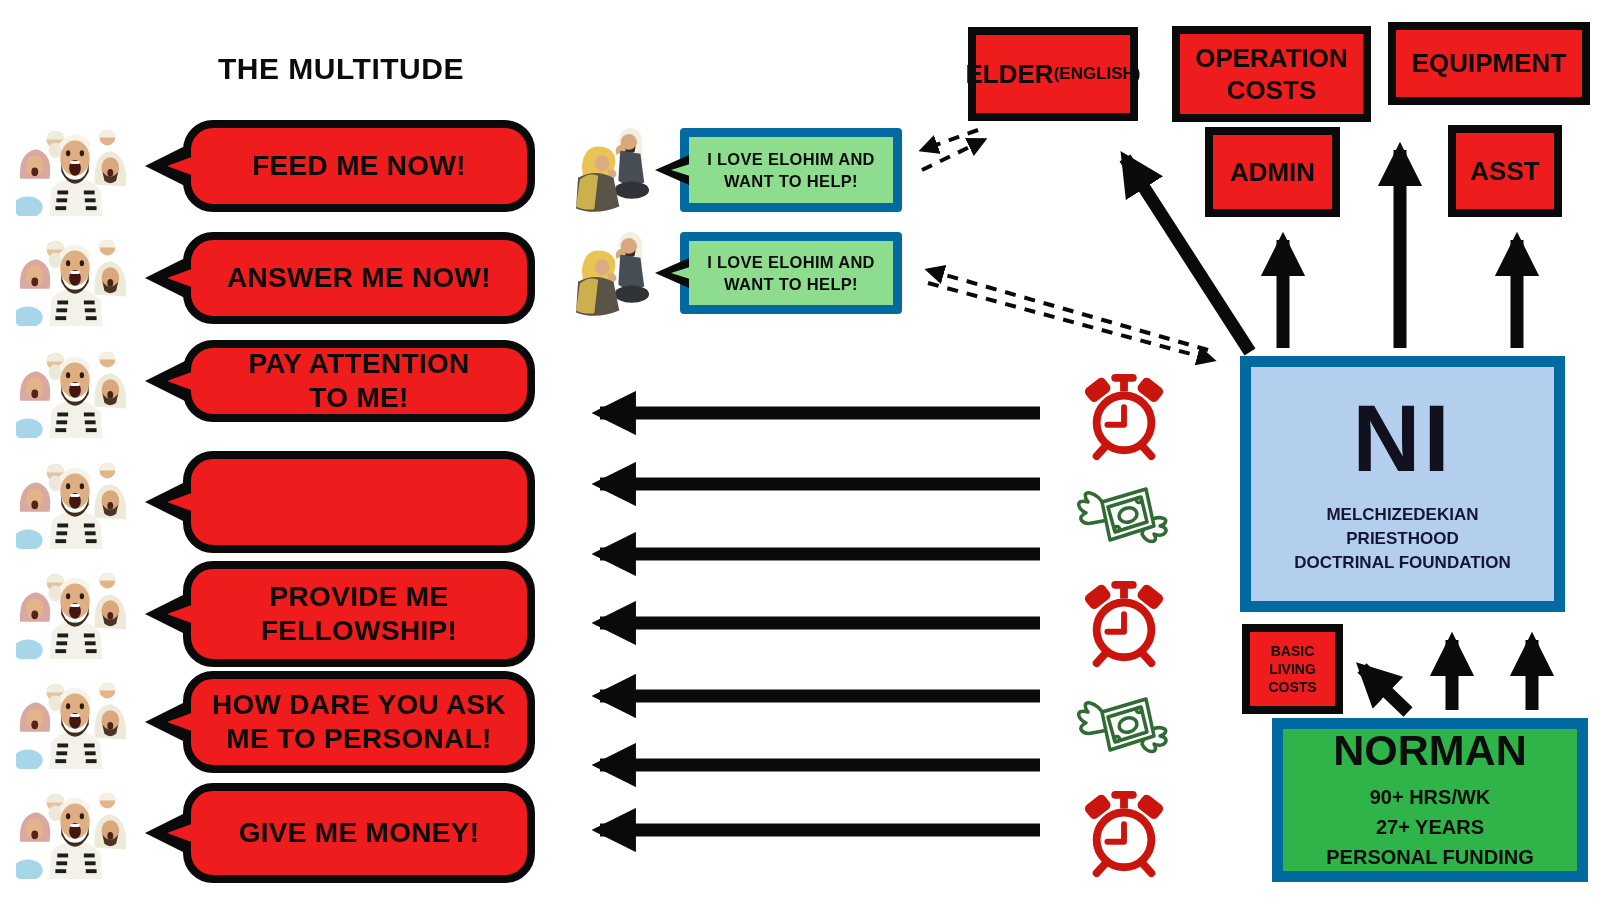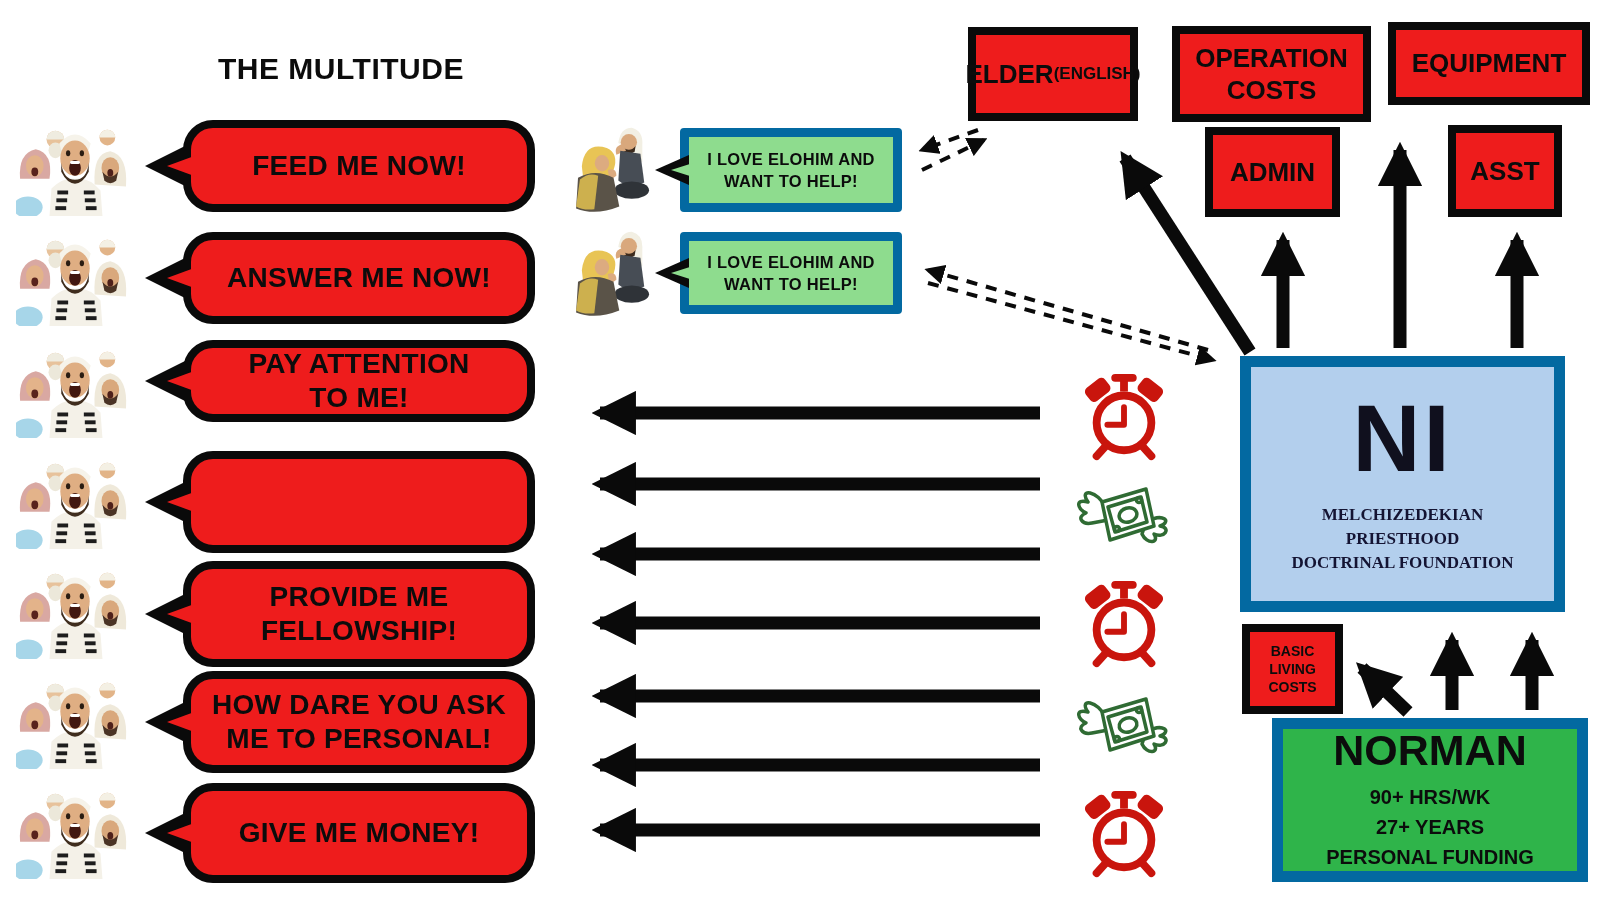--- a/index.html
+++ b/index.html
@@ -27,21 +27,21 @@
   
   .rbox{
     position:absolute;box-sizing:border-box;background:#ee1c1c;border:8px solid #0a0a0a;
     display:flex;flex-direction:row;align-items:center;justify-content:center;text-align:center;
   }
   .rbox-main{font-size:26px;line-height:1.25;white-space:pre-line;}
   .rbox-sub{font-size:17px;line-height:1.2;}
   .bigbox{position:absolute;box-sizing:border-box;border:11px solid #0369a1;display:flex;flex-direction:column;align-items:center;justify-content:center;text-align:center;}
   .ni{background:#b3cfed;}
   .ni-abbr{font-size:94px;line-height:.95;letter-spacing:3px;color:#10101e;}
-  .ni-sub{font-size:17px;line-height:1.4;margin-top:20px;color:#141433;white-space:pre-line;font-family:Liberation Serif, serif;}
+  .ni-sub{font-size:17px;line-height:1.4;margin-top:20px;color:#141433;white-space:pre-line;}
   .norman{background:#2fb44a;}
   .norman-name{font-size:43px;line-height:1.05;}
   .norman-details{font-size:20px;line-height:1.5;margin-top:8px;white-space:pre-line;}
   .blc-text{font-size:14px;line-height:1.3;white-space:pre-line;}
   .overlay{position:absolute;left:0;top:0;pointer-events:none;}
   .icon{position:absolute;}
 </style>
 </head>
 <body>
 

